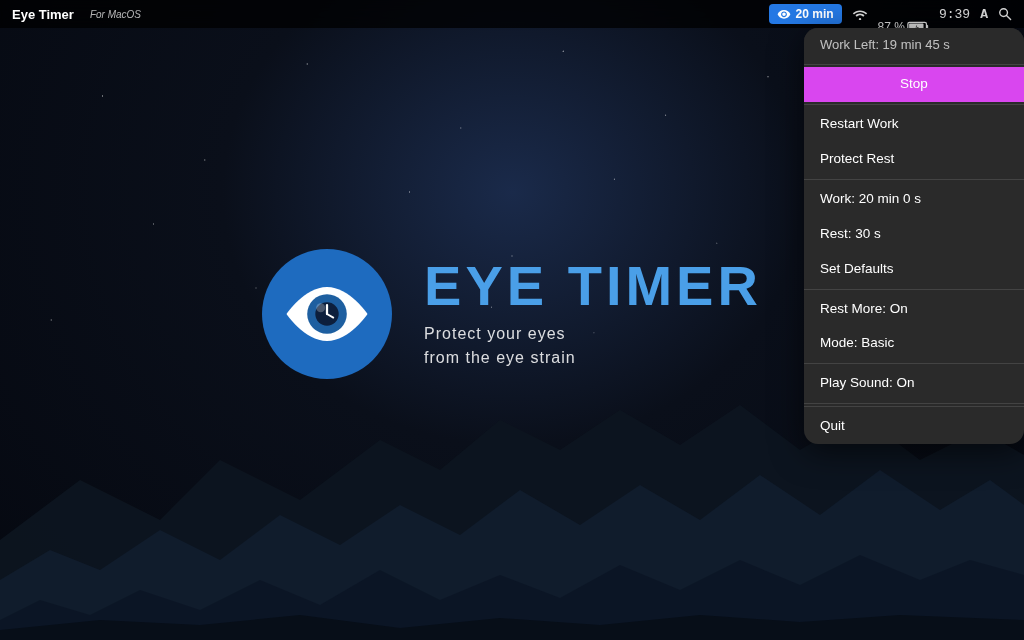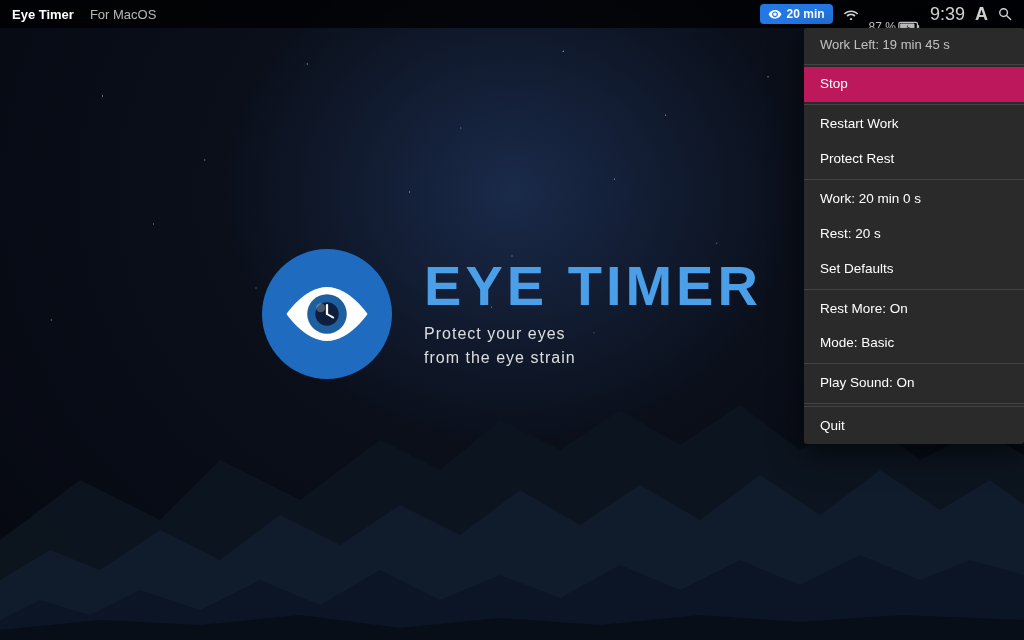--- a/index.html
+++ b/index.html
@@ -71,21 +71,22 @@
     }
 
     .menubar-app-name {
       color: white;
       font-size: 13px;
       font-weight: 600;
     }
 
     .menubar-for-macos {
       color: rgba(255,255,255,0.7);
-      font-size: 13px;
+      font-size: 10px;
+      font-style: italic;
     }
 
     .menubar-right {
       display: flex;
       align-items: center;
       gap: 10px;
     }
 
     .menubar-timer-btn {
       background: #2478e4;
@@ -102,43 +103,44 @@
       height: 20px;
     }
 
     .eye-icon-small {
       width: 14px;
       height: 14px;
     }
 
     .menubar-status {
       color: rgba(255,255,255,0.85);
-      font-size: 18px;
+      font-size: 13px;
       display: flex;
       align-items: center;
       gap: 8px;
+      font-family: Liberation Mono, monospace;
     }
 
     .battery-icon {
       display: flex;
       align-items: center;
       gap: 2px;
       font-size: 12px;
       color: rgba(255,255,255,0.85);
       margin-top: 25px;
     }
 
     
     .dropdown {
       position: absolute;
       top: 28px;
       right: 0;
       width: 220px;
       background: #2a2a2a;
-      border-radius: 3px;
+      border-radius: 14px;
       box-shadow: 0 8px 32px rgba(0,0,0,0.6);
       z-index: 200;
       overflow: hidden;
     }
 
     .dropdown-item {
       padding: 8px 16px;
       color: #ffffff;
       font-size: 13.5px;
       cursor: pointer;
@@ -146,21 +148,22 @@
     }
 
     .dropdown-item.header-item {
       color: rgba(255,255,255,0.7);
       font-size: 13px;
       cursor: default;
       background: #2a2a2a;
     }
 
     .dropdown-item.highlighted {
-      background: #be185d;
+      background: #d946ef;
+      text-align: center;
     }
 
     .dropdown-divider {
       height: 1px;
       background: rgba(255,255,255,0.12);
       margin: 2px 0;
     }
 
     
     .main-content {
@@ -305,21 +308,21 @@
   </div>
   <div class="dropdown-item">
     <span>Protect Rest</span>
   </div>
   <div class="dropdown-divider"></div>
 
   <div class="dropdown-item">
     <span>Work: 20 min 0 s</span>
   </div>
   <div class="dropdown-item">
-    <span>Rest: 20 s</span>
+    <span>Rest: 30 s</span>
   </div>
   <div class="dropdown-item">
     <span>Set Defaults</span>
   </div>
   <div class="dropdown-divider"></div>
 
   <div class="dropdown-item">
     <span>Rest More: On</span>
   </div>
   <div class="dropdown-item">

